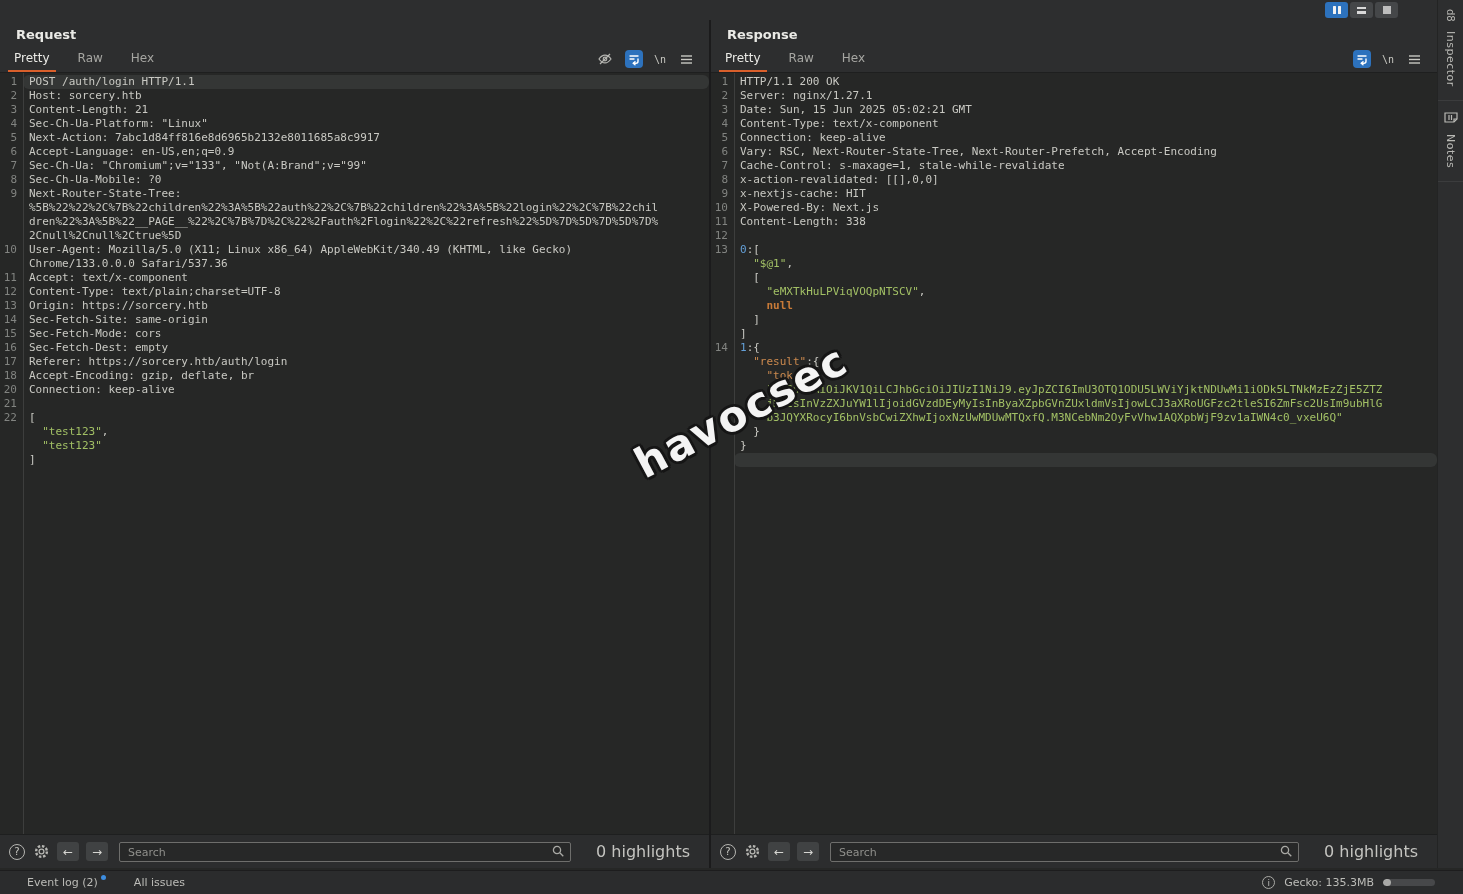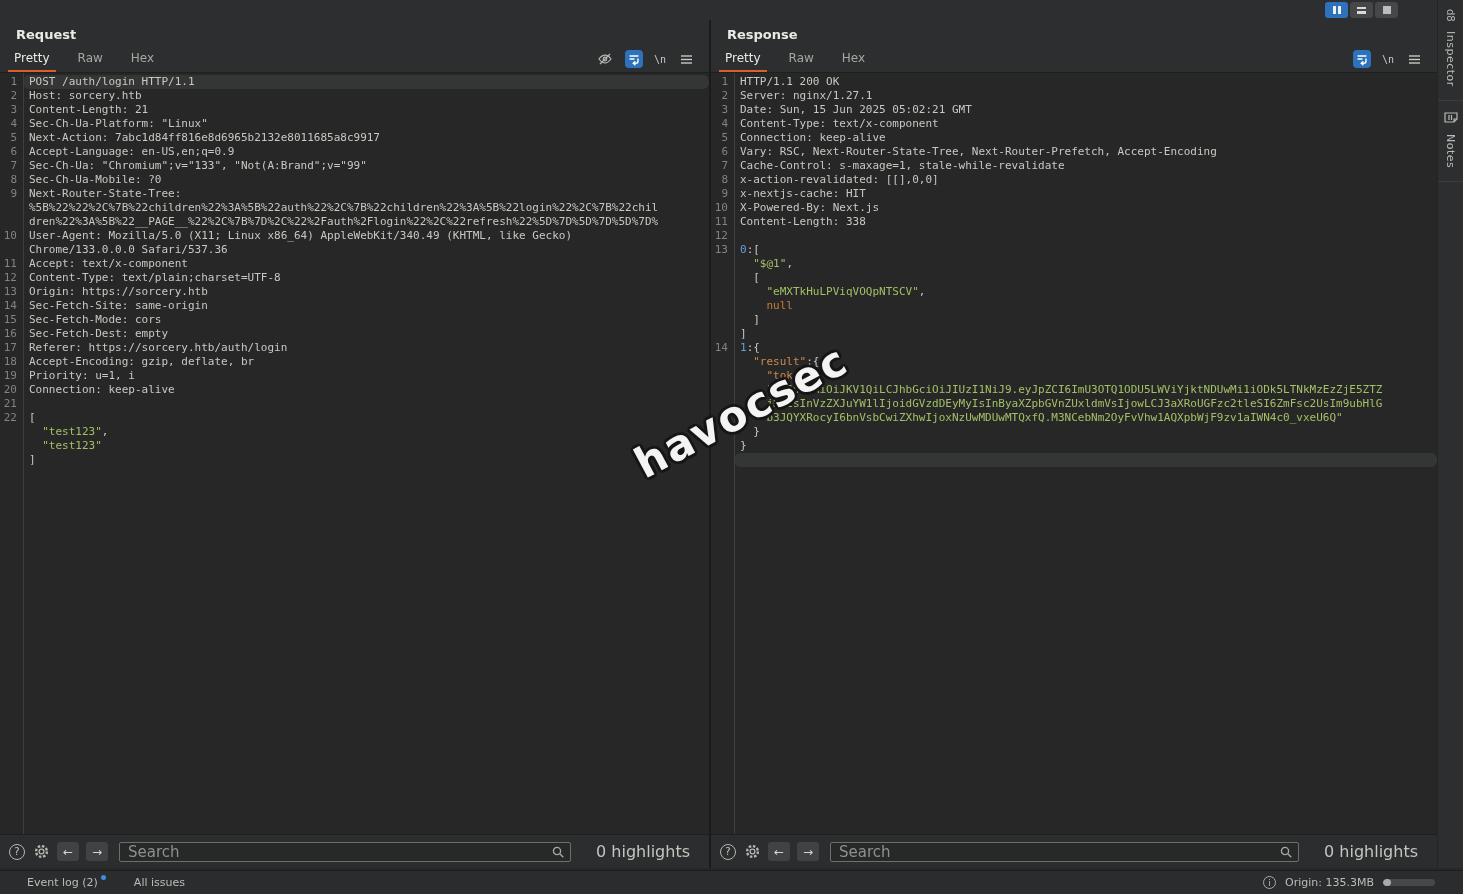--- a/index.html
+++ b/index.html
@@ -35,28 +35,28 @@
   
   .editor { flex:1; position:relative; overflow:hidden; background:#262726; border-top:1px solid #1e1f1f; padding-top:2px;
     font-family:"DejaVu Sans Mono","Liberation Mono",monospace; font-size:11px; line-height:14px; }
   .editor::before { content:""; position:absolute; left:23px; top:0; bottom:0; width:1px; background:#3d3e3d; }
   .code-row { display:flex; }
   .ln { width:23px; min-width:23px; text-align:right; padding-right:6px; color:#828481; }
   .code-text { flex:1; padding-left:6px; white-space:pre; color:#c9c9c3; min-height:14px;border-radius:6px; }
   .code-row.active .code-text { background:#343635; }
   .c-str { color:#a2c065; }
   .c-key { color:#cc8a4e; }
-  .c-null { color:#c97b38; }
+  .c-null { color:#c97b38;font-weight:bold; }
   .c-num { color:#64a0d8; }
   
   .pane-toolbar { height:34px; border-top:1px solid #1e1f1f; background:#2c2d2e; display:flex; align-items:center; padding:0 9px; gap:7px; }
   .round-icon { width:16px; height:16px; min-width:16px; border:1.2px solid #b5b5b1; border-radius:50%; color:#c9c9c3; font-size:10px; display:flex; align-items:center; justify-content:center; }
   .nav-btn { width:22px; height:19px; min-width:22px; background:#404243; border-radius:3px; color:#d6d6d2; font-size:12px; display:flex; align-items:center; justify-content:center; }
   .search-wrap { flex:1; position:relative; margin:0 4px; }
-  .search-input { width:100%; height:20px; background:#272828; border:1px solid #6e6e6c; border-radius:2px; color:#d6d6d2; font-size:15px; padding:0 24px 0 8px; font-family:"DejaVu Sans","Liberation Sans",sans-serif; outline:none; }
+  .search-input { width:100%; height:20px; background:#272828; border:1px solid #6e6e6c; border-radius:2px; color:#d6d6d2; font-size:11px; padding:0 24px 0 8px; font-family:"DejaVu Sans","Liberation Sans",sans-serif; outline:none; }
   .search-input::placeholder { color:#8f8f8b; }
   .search-icon { position:absolute; right:6px; top:3px; }
   .highlights { font-size:16px; color:#c4c4c0; white-space:nowrap; padding:0 10px 0 14px; }
   
   .sidebar { position:absolute; right:0; top:0; width:26px; height:868px; background:#2d2e2f; border-left:1px solid #232424; display:flex; flex-direction:column; align-items:center; }
   .side-item { width:100%; display:flex; flex-direction:column; align-items:center; padding:9px 0 13px; gap:9px; border-bottom:1px solid #3b3c3d; }
   .v-label { writing-mode:vertical-rl; font-size:11px; color:#b9b9b5; letter-spacing:0.5px; }
   .icon-rot { writing-mode:vertical-rl; font-size:10px; color:#b9b9b5; }
   
   .statusbar { position:absolute; left:0; bottom:0; width:1463px; height:24px; background:#2b2c2d; border-top:1px solid #1d1d1e; display:flex; align-items:center; font-size:11px; color:#bcbcb8;gap:42px; }
@@ -169,20 +169,24 @@
         </div>
         <div class="code-row">
           <span class="ln"></span>
           <span class="code-text"><span class="c-plain">%5B%22%22%2C%7B%22children%22%3A%5B%22auth%22%2C%7B%22children%22%3A%5B%22login%22%2C%7B%22chil</span></span>
         </div>
         <div class="code-row">
           <span class="ln"></span>
           <span class="code-text"><span class="c-plain">dren%22%3A%5B%22__PAGE__%22%2C%7B%7D%2C%22%2Fauth%2Flogin%22%2C%22refresh%22%5D%7D%5D%7D%5D%7D%</span></span>
         </div>
         <div class="code-row">
+          <span class="ln"></span>
+          <span class="code-text"><span class="c-plain">2Cnull%2Cnull%2Ctrue%5D</span></span>
+        </div>
+        <div class="code-row">
           <span class="ln">10</span>
           <span class="code-text"><span class="c-plain">User-Agent: Mozilla/5.0 (X11; Linux x86_64) AppleWebKit/340.49 (KHTML, like Gecko)</span></span>
         </div>
         <div class="code-row">
           <span class="ln"></span>
           <span class="code-text"><span class="c-plain">Chrome/133.0.0.0 Safari/537.36</span></span>
         </div>
         <div class="code-row">
           <span class="ln">11</span>
           <span class="code-text"><span class="c-plain">Accept: text/x-component</span></span>
@@ -207,24 +211,20 @@
           <span class="ln">16</span>
           <span class="code-text"><span class="c-plain">Sec-Fetch-Dest: empty</span></span>
         </div>
         <div class="code-row">
           <span class="ln">17</span>
           <span class="code-text"><span class="c-plain">Referer: https://sorcery.htb/auth/login</span></span>
         </div>
         <div class="code-row">
           <span class="ln">18</span>
           <span class="code-text"><span class="c-plain">Accept-Encoding: gzip, deflate, br</span></span>
-        </div>
-        <div class="code-row">
-          <span class="ln">19</span>
-          <span class="code-text"><span class="c-plain">Priority: u=1, i</span></span>
         </div>
         <div class="code-row">
           <span class="ln">20</span>
           <span class="code-text"><span class="c-plain">Connection: keep-alive</span></span>
         </div>
         <div class="code-row">
           <span class="ln">21</span>
           <span class="code-text"><span class="c-plain"></span></span>
         </div>
         <div class="code-row">
@@ -450,20 +450,20 @@
     <span class="sb-item">
       <span>Event log (2)</span>
       <span class="event-dot"></span>
     </span>
     <span class="sb-item">
       <span>All issues</span>
     </span>
   </div>
   <div class="sb-right">
     <span class="info-icon">i</span>
-    <span>Origin: 135.3MB</span>
+    <span>Gecko: 135.3MB</span>
     <span class="mem-bar">
         <span class="mem-fill" id="mem-fill" style="width: 16%;"></span>
       </span>
   </div>
 </div>
 
 <div class="watermark">havocsec</div>
 
 </body></html>

